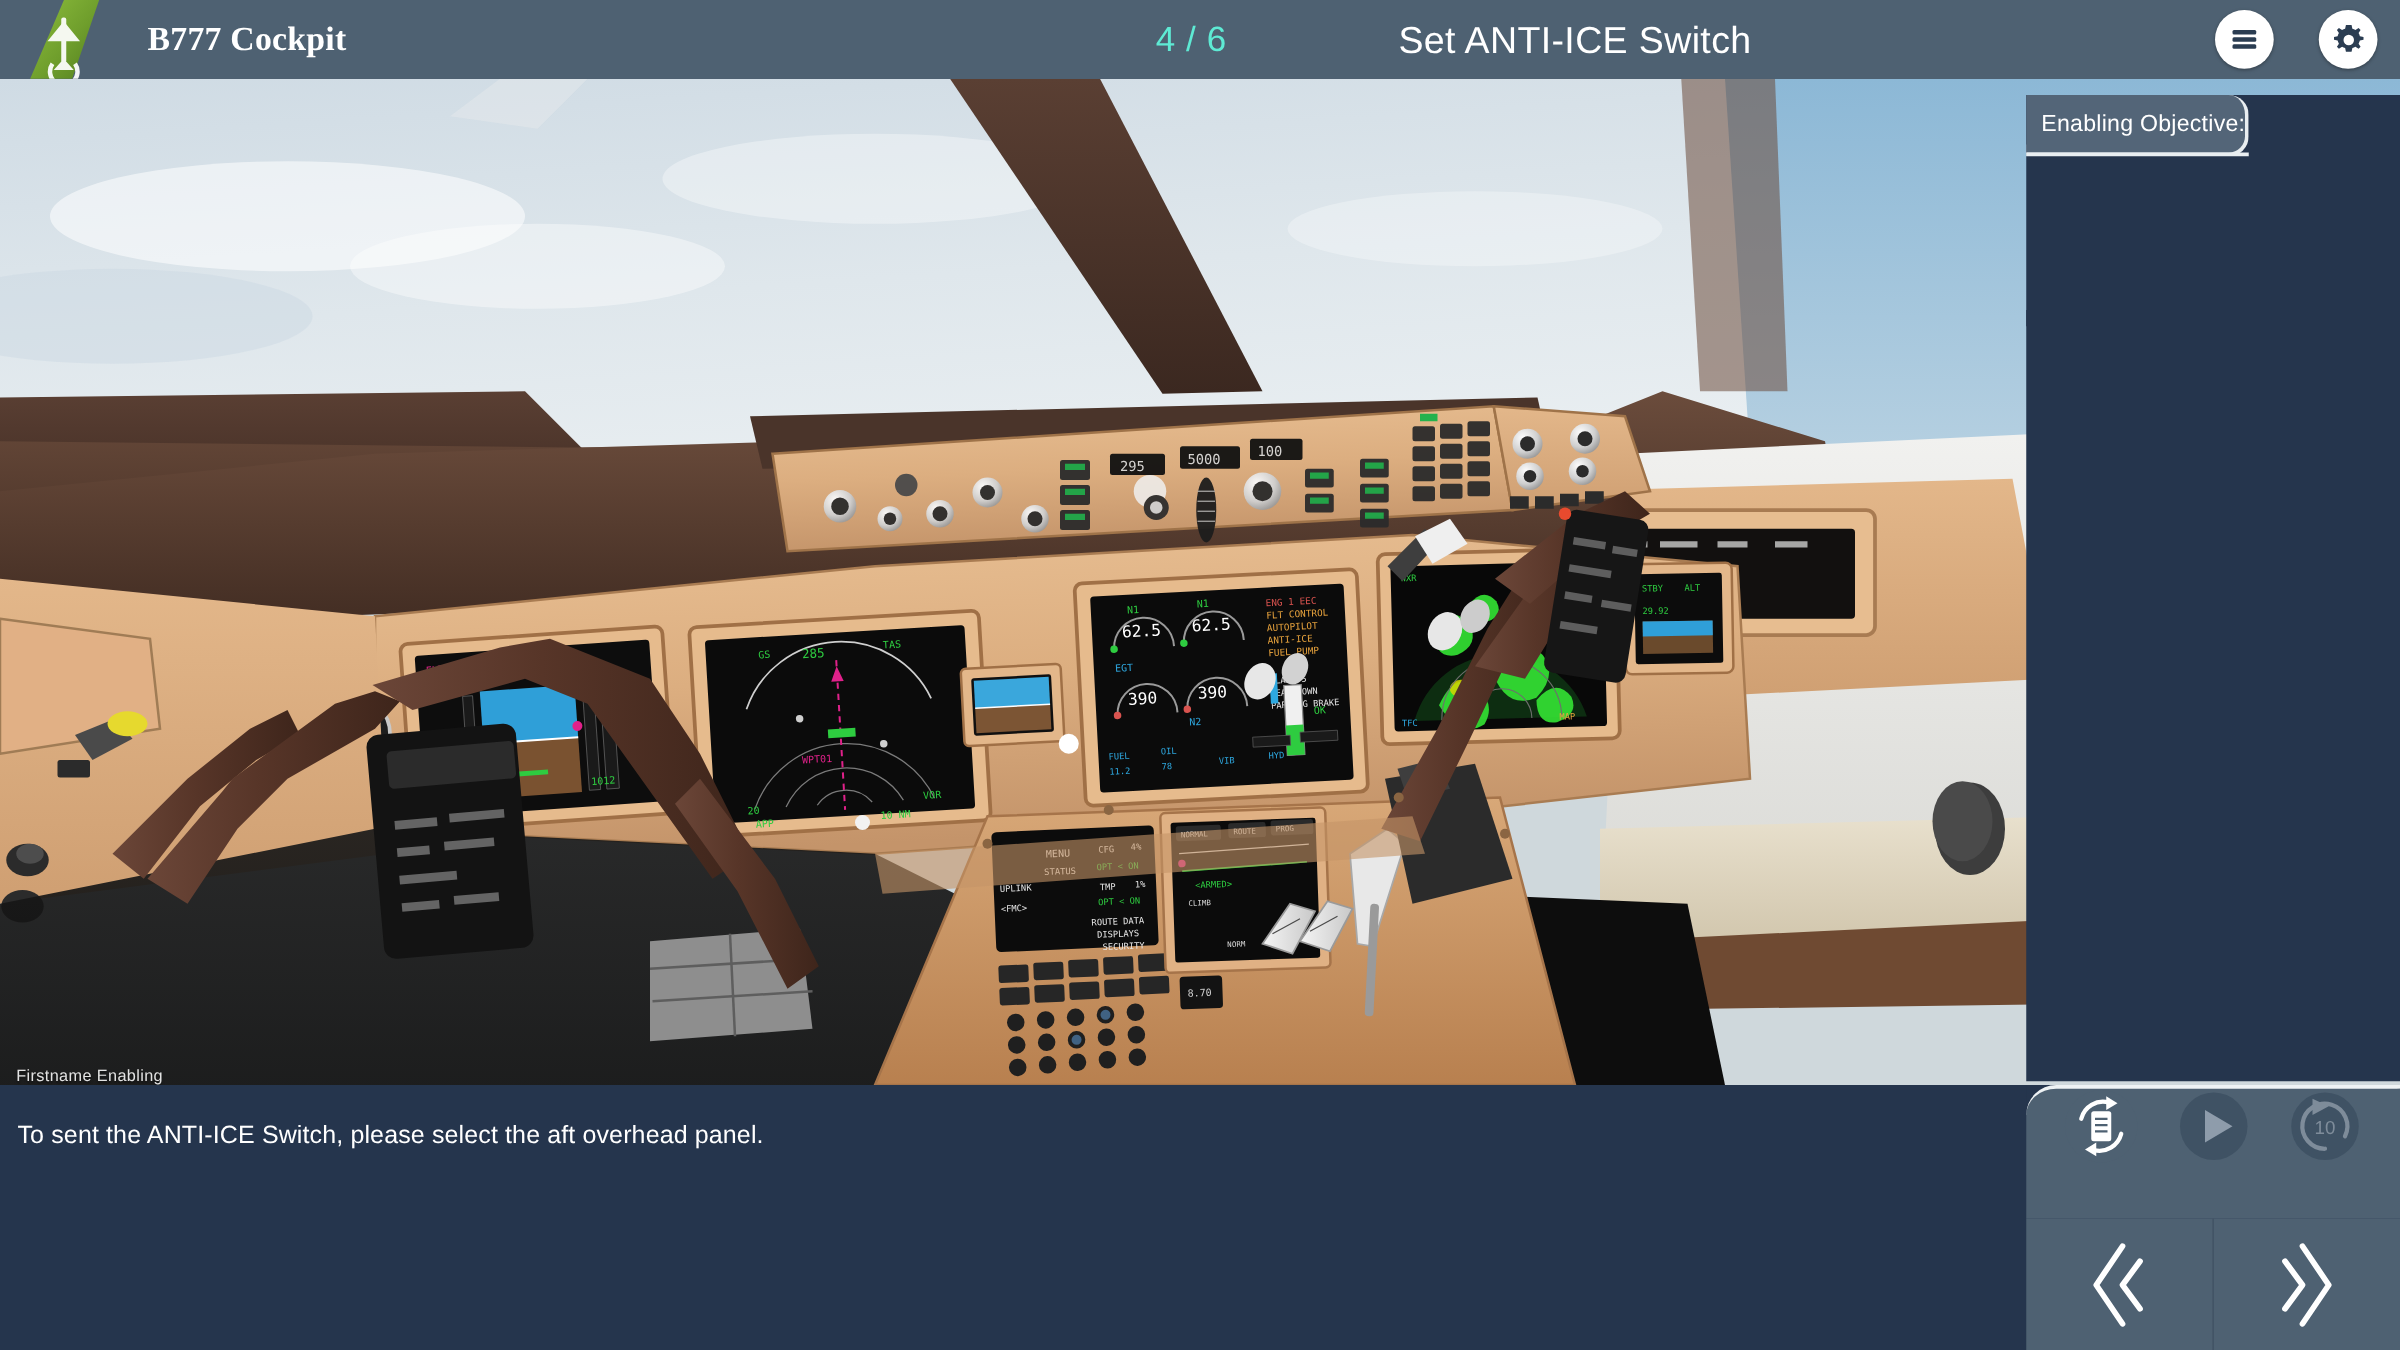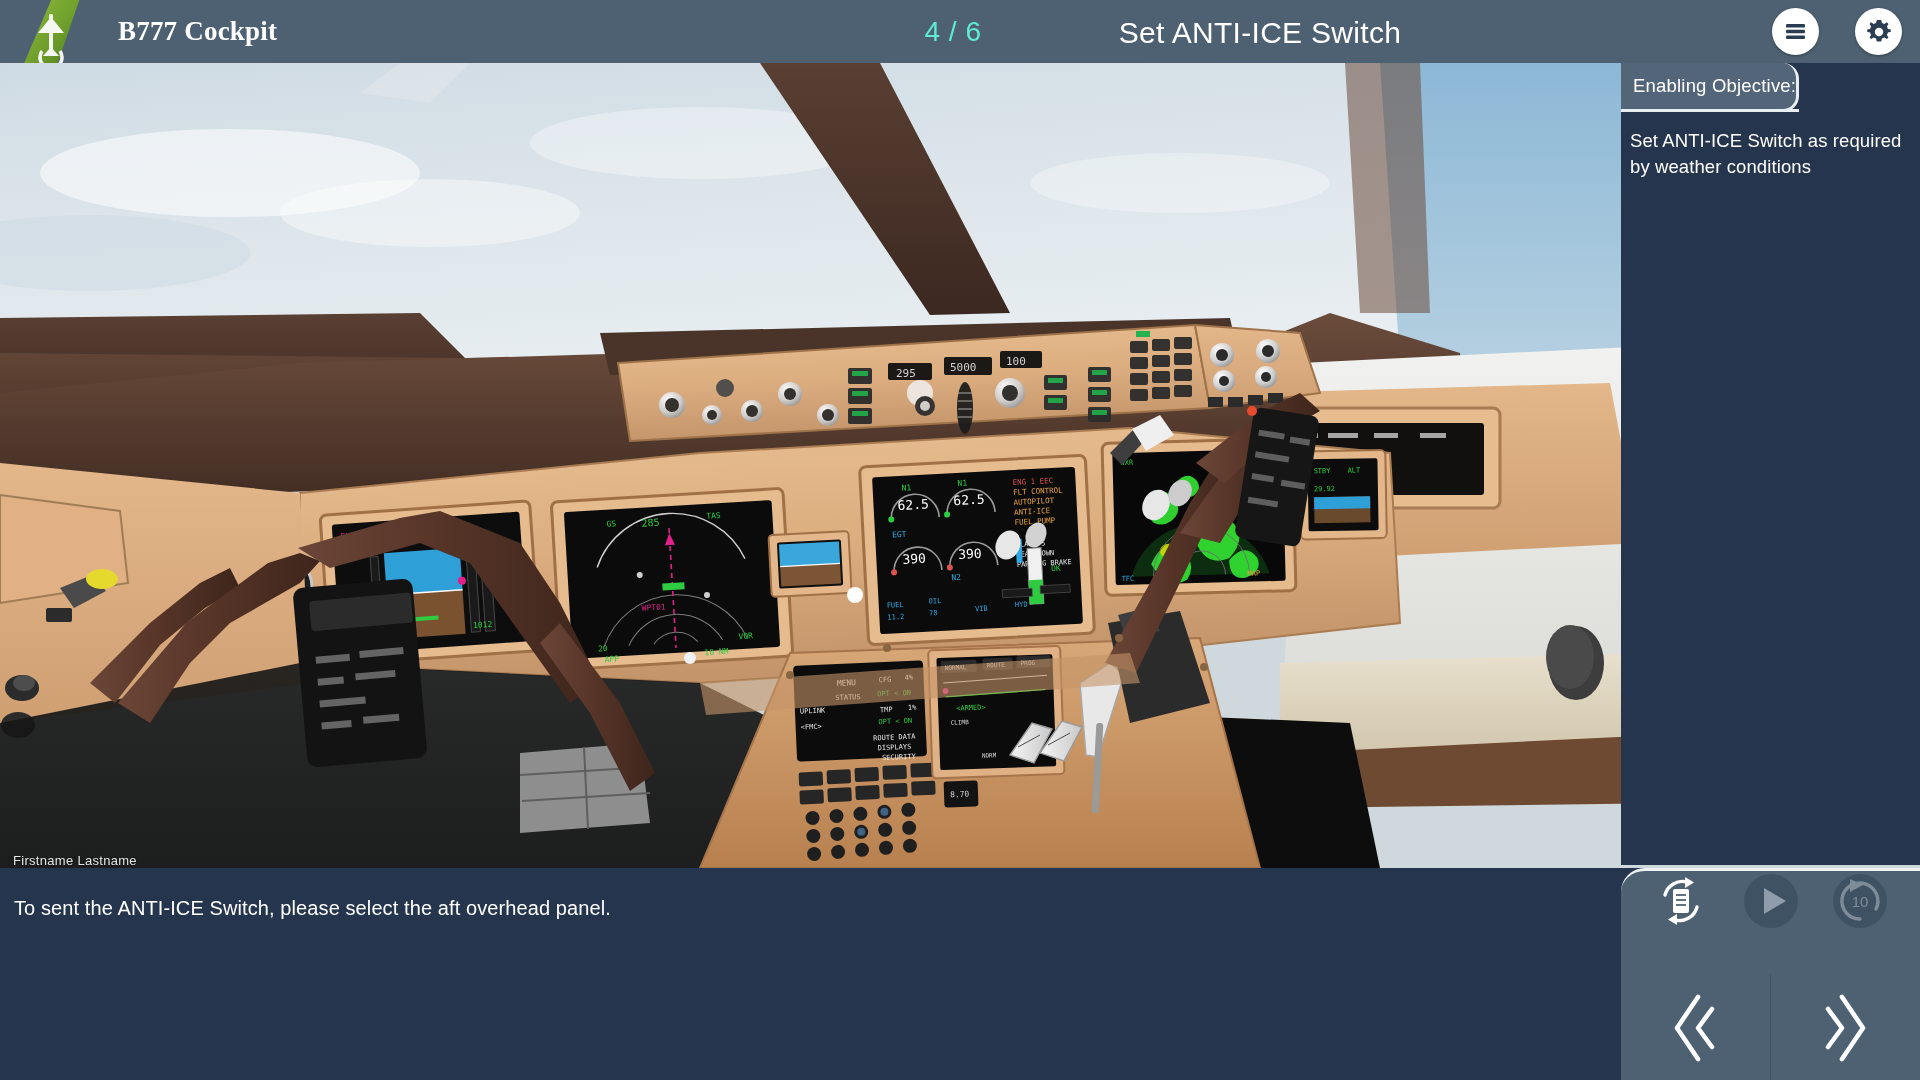--- a/index.html
+++ b/index.html
@@ -77,21 +77,21 @@
     z-index: 5;
   }
 
   
   .side-panel {
     position: absolute; right: 0;
     width: 299px;
     background: #25354d;
     z-index: 30;
   }
-  #panel-objective { top: 63px; height: 185px; }
+  #panel-objective { top: 76px; height: 185px; }
   #panel-todo      { top: 248px; height: 617px; }
 
   .panel-tab {
     position: relative;
     height: 49px;
     width: 178px;
     background: #536578;
     border-right: 3px solid #e9eef1;
     border-bottom: 3px solid #e9eef1;
     border-top-right-radius: 16px;
@@ -760,30 +760,27 @@
       <circle cx="855" cy="532" r="8" fill="#ffffff"></circle>
       <circle cx="690" cy="595" r="6" fill="#f2f2f2"></circle>
 
       <g fill="#8a6542">
         <circle cx="887" cy="585" r="4"></circle>
           <circle cx="1119" cy="575" r="4"></circle>
         <circle cx="790" cy="612" r="4"></circle>
           <circle cx="1204" cy="604" r="4"></circle>
       </g>
     </svg>
-    <div id="watermark">Firstname Lastname</div>
+    <div id="watermark">Firstname Enabling</div>
   </div>
 
   <div class="side-panel" id="panel-objective">
     <div class="panel-tab">
       <span>Enabling Objective:</span>
       <div class="tab-underline"></div>
-    </div>
-    <div class="panel-body">
-      <div class="obj-text">Set ANTI-ICE Switch as required by weather conditions</div>
     </div>
   </div>
 
   <div class="side-panel" id="panel-todo">
   </div>
 
   <div id="caption-bar">
     <div id="caption-text">To sent the ANTI-ICE Switch, please select the aft overhead panel.</div>
   </div>
 

